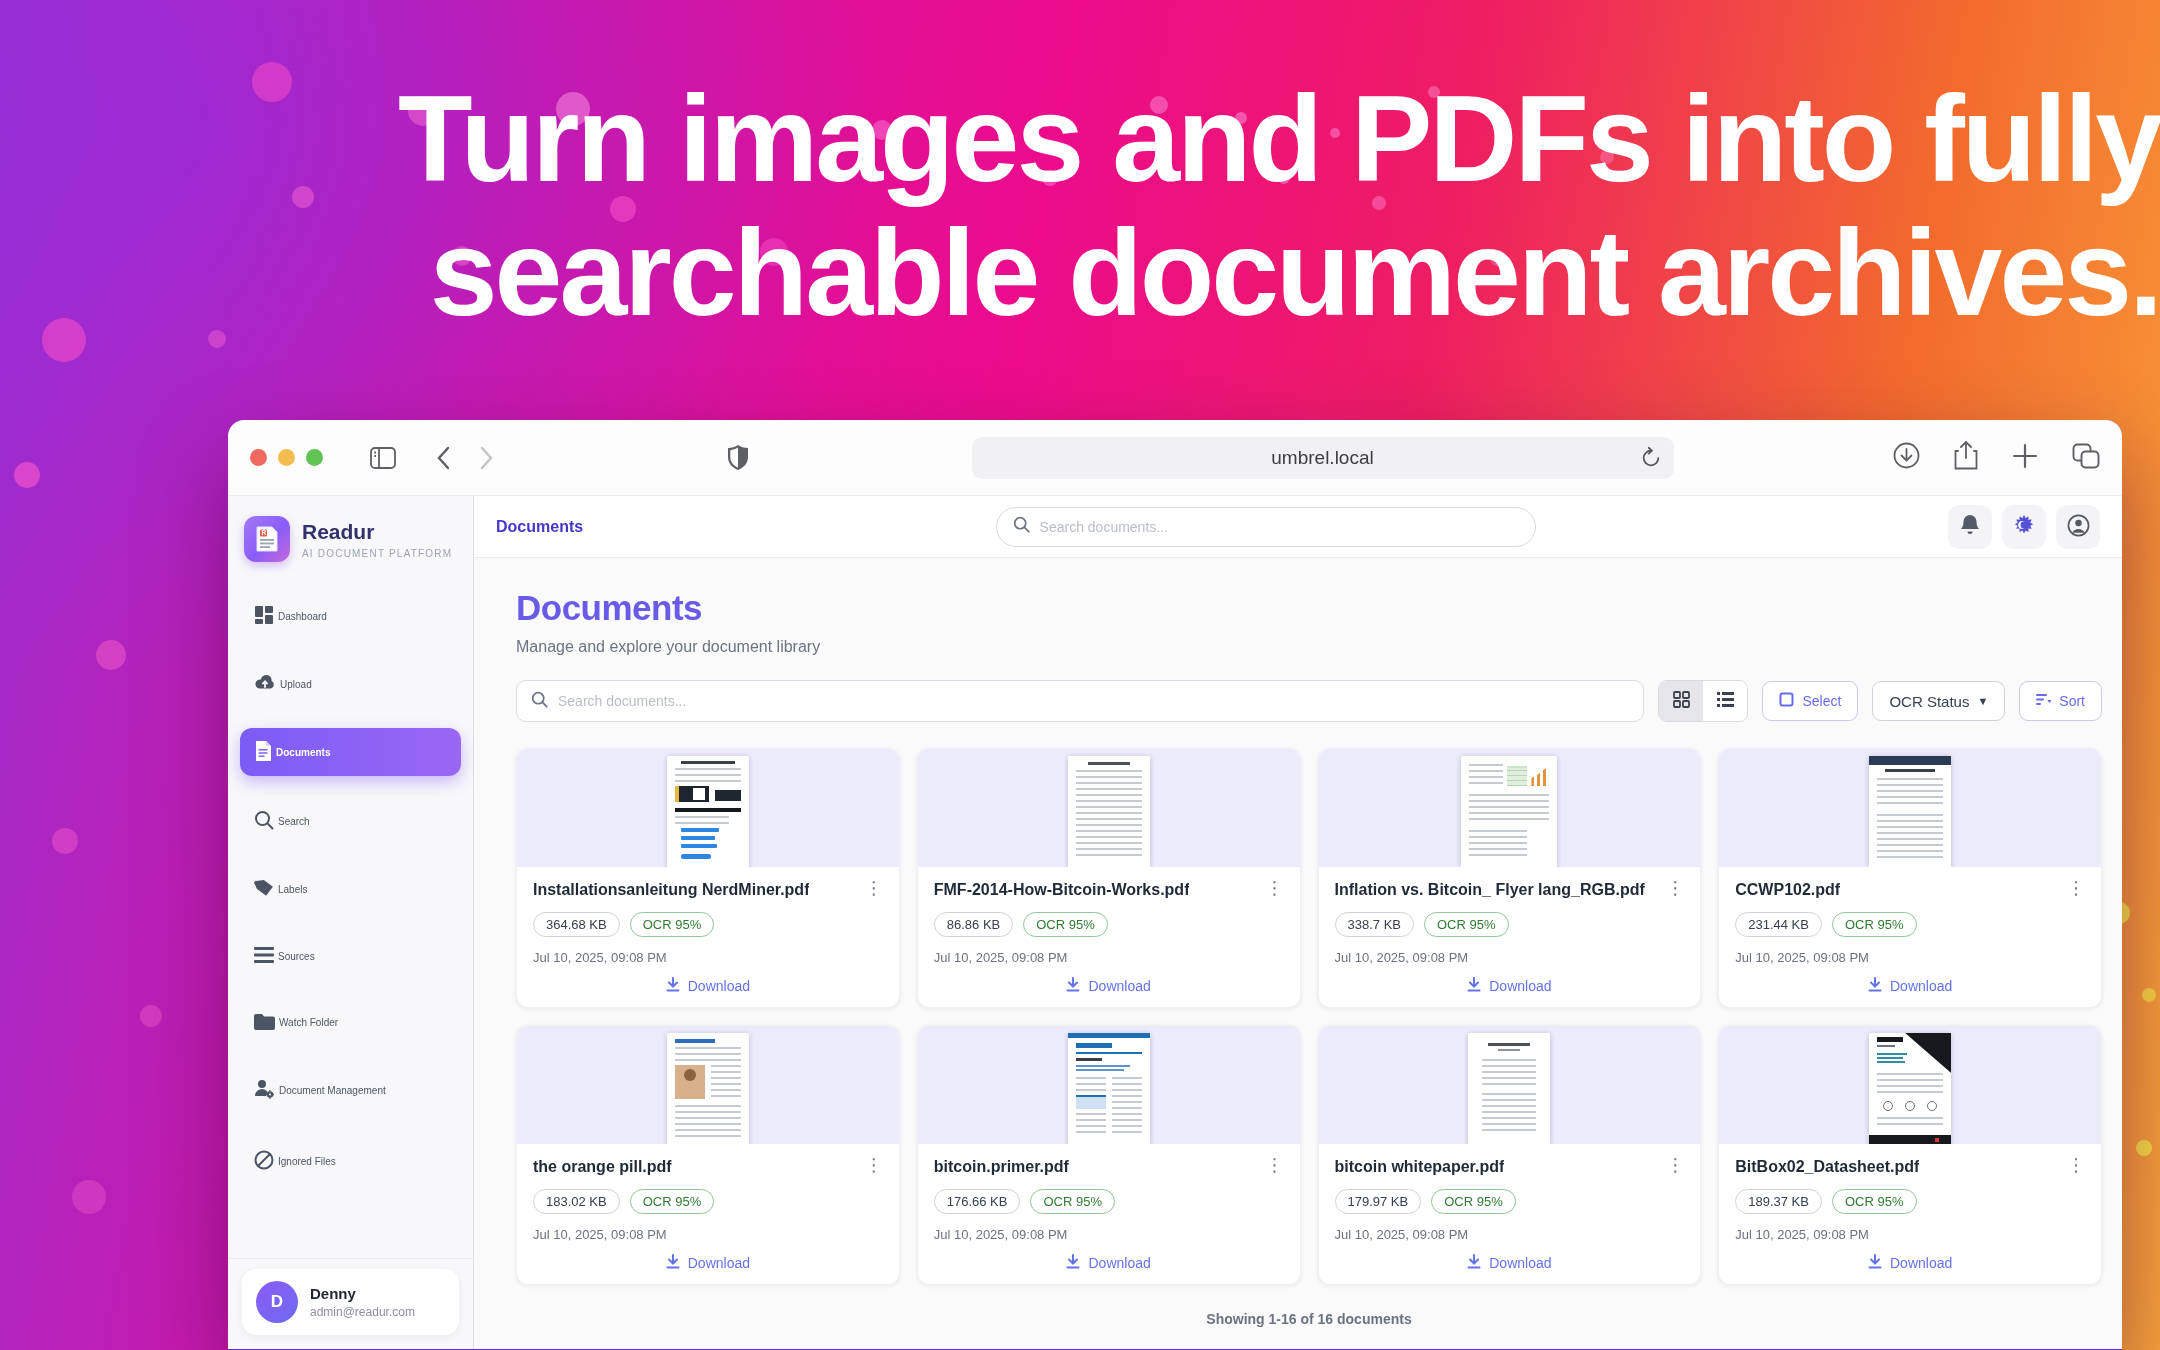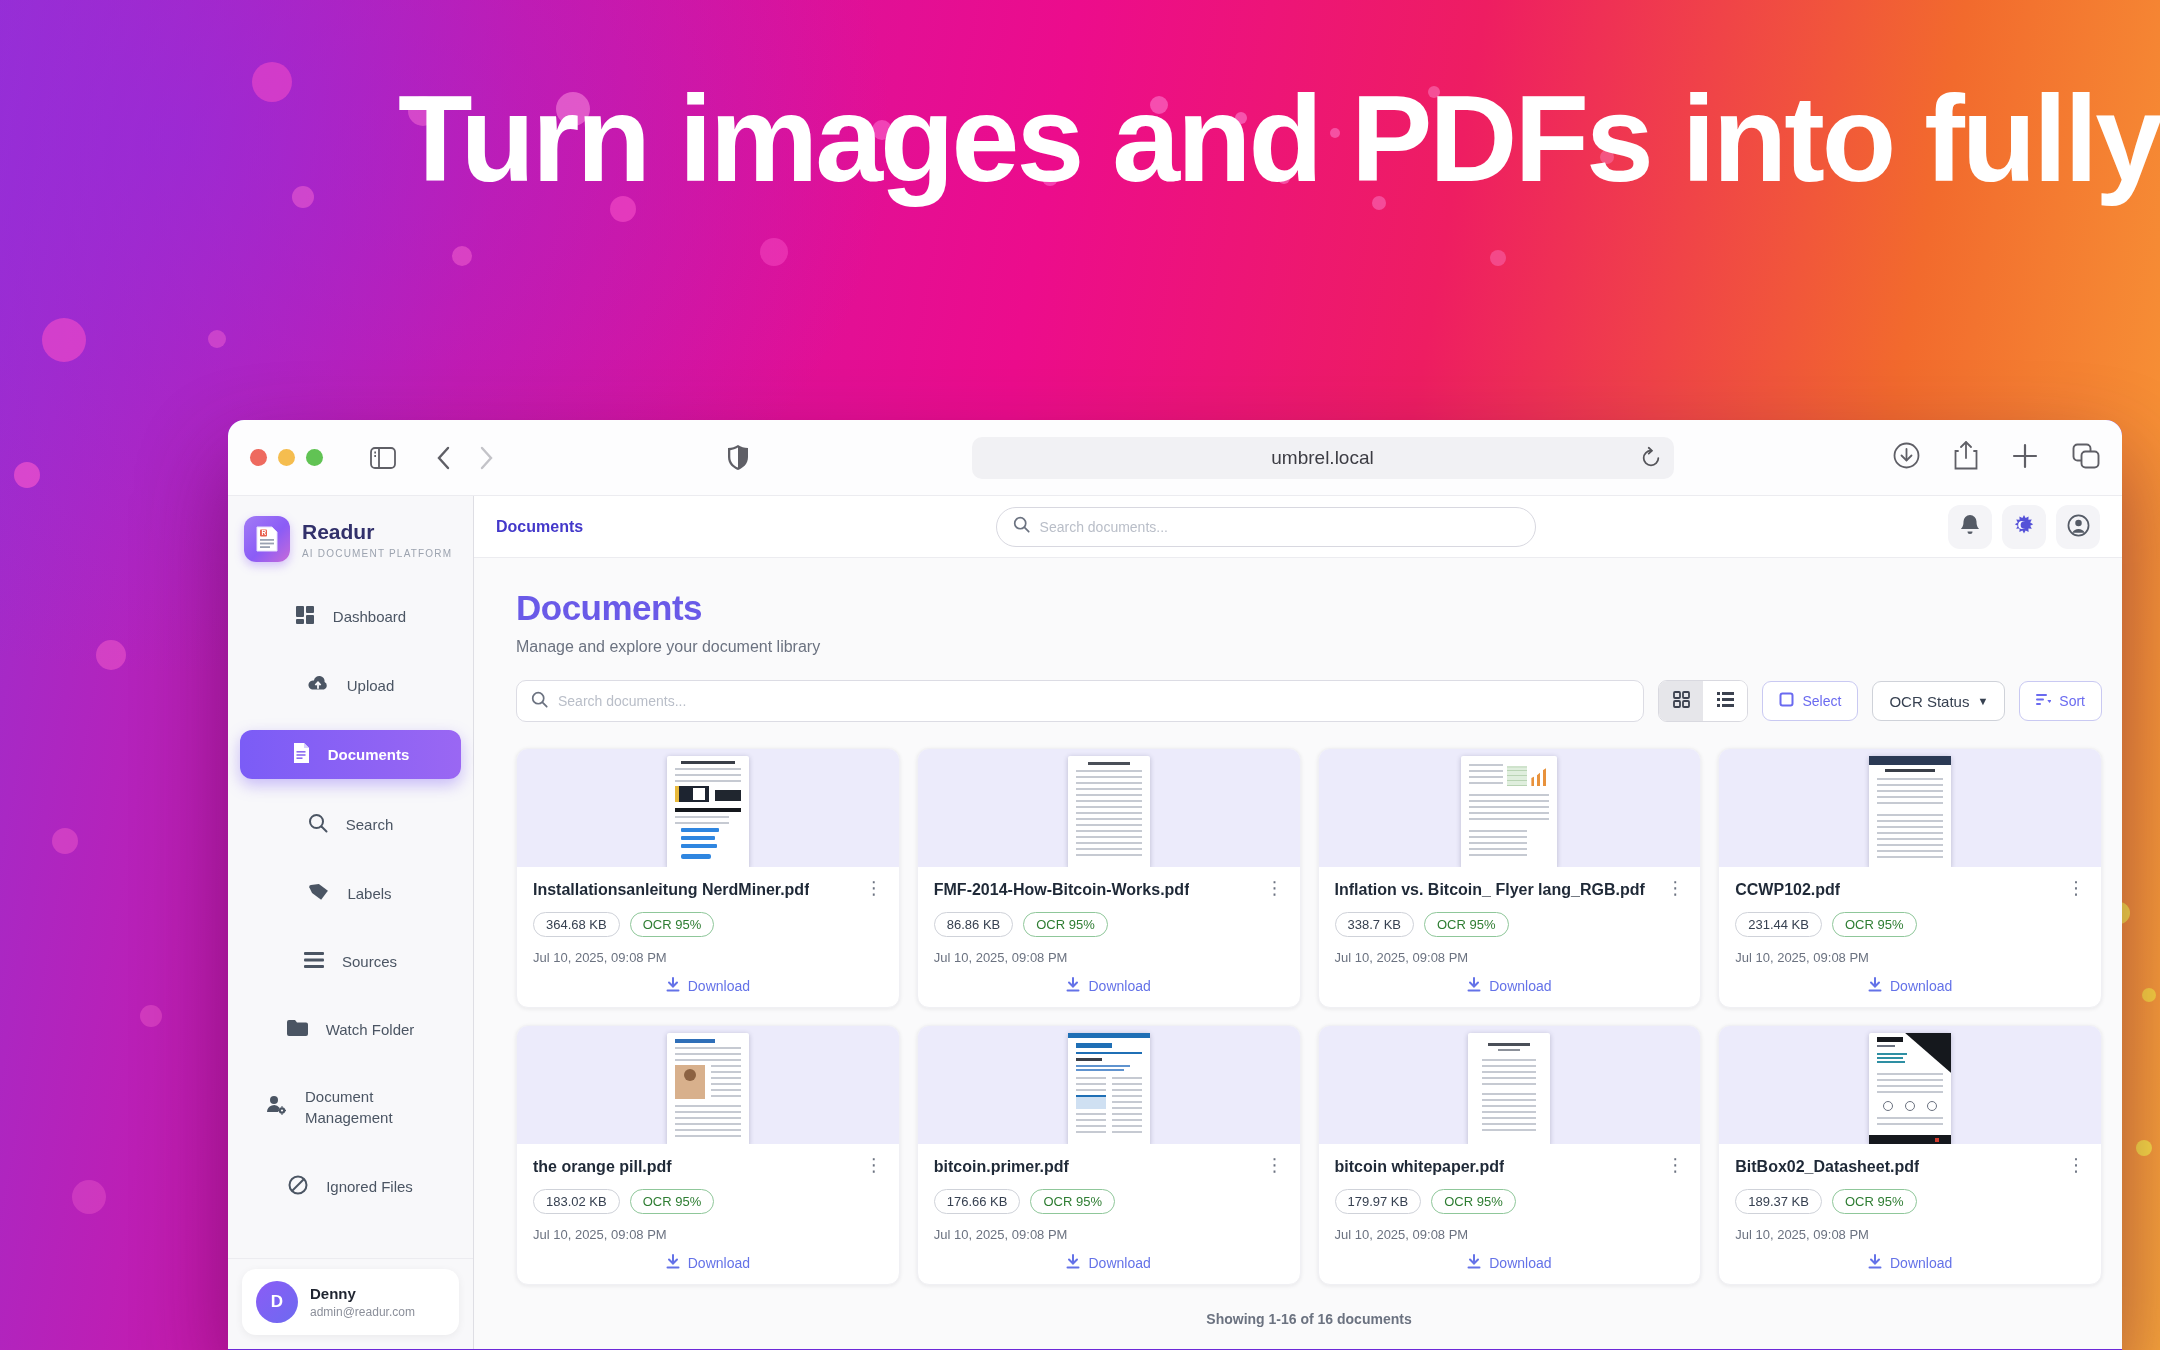--- a/index.html
+++ b/index.html
@@ -39,22 +39,22 @@
   .sidebar { width:246px; background:#f8f8fa; border-right:1px solid #dedee4;
              display:flex; flex-direction:column; }
   .brand { display:flex; align-items:center; gap:12px; padding:20px 16px 16px 16px; }
   .brand-logo { width:46px; height:46px; border-radius:12px;
                 background:linear-gradient(135deg,#a27bf5 0%, #8b5cf6 55%, #c76bd9 100%);
                 display:flex; align-items:center; justify-content:center;
                 box-shadow:0 4px 10px rgba(139,92,246,.35); }
   .brand-name { font-size:21px; font-weight:bold; color:#32316b; }
   .brand-tag { font-size:10px; color:#9ca3af; letter-spacing:1.2px; margin-top:4px; }
   .nav { flex:1; padding:14px 12px 0 12px; display:flex; flex-direction:column; }
-  .nav-item { display:flex; align-items:center; gap:18px; padding:13px 14px; border-radius:12px;
-              color:#4b5563; font-size:15px; margin-bottom:21px; cursor:pointer;justify-content:center; }
+  .nav-item { display:flex; align-items:center; gap:4px; padding:13px 14px; border-radius:12px;
+              color:#4b5563; font-size:10px; margin-bottom:21px; cursor:pointer; }
   .nav-item svg { flex:0 0 auto; }
   .nav-item.active { background:linear-gradient(90deg,#7b5cf6,#9a67f3); color:#fff;
                      box-shadow:0 6px 16px rgba(124,92,246,.4); font-weight:bold; }
   .user-card { margin:10px 14px 14px 14px; background:#fff; border-radius:14px; padding:12px 14px;
                display:flex; align-items:center; gap:12px; box-shadow:0 2px 8px rgba(0,0,0,.06); }
   .user-av { width:42px; height:42px; border-radius:50%; color:#fff; font-weight:bold; font-size:17px;
              background:linear-gradient(135deg,#8b5cf6,#6d6af0); display:flex; align-items:center; justify-content:center; }
   .user-name { font-size:15px; font-weight:bold; color:#1f2430; }
   .user-email { font-size:12px; color:#8b8f9a; margin-top:3px; }
   .side-sep { border-top:1px solid #ececf0; margin-top:4px; }
@@ -152,20 +152,21 @@
   <div class="dot" style="left:2082px;top:1066px;width:22px;height:22px;background:rgba(252,232,70,.9)"></div>
   <div class="dot" style="left:2004px;top:1204px;width:20px;height:20px;background:rgba(250,222,60,.85)"></div>
   <div class="dot" style="left:2094px;top:1242px;width:22px;height:22px;background:rgba(252,232,70,.9)"></div>
   <div class="dot" style="left:1968px;top:1316px;width:18px;height:18px;background:rgba(248,215,65,.8)"></div>
   <div class="dot" style="left:2136px;top:1140px;width:16px;height:16px;background:rgba(252,232,70,.85)"></div>
   <div class="dot" style="left:2142px;top:988px;width:14px;height:14px;background:rgba(250,225,65,.8)"></div>
 </div>
 
 <div class="hero">
   <div>Turn images and PDFs into fully</div>
+  <div>searchable document archives.</div>
 </div>
 
 <div class="window">
 
   <div class="chrome">
     <span class="tl" style="background:#ee6a5f"></span>
     <span class="tl" style="background:#f5bd4f"></span>
     <span class="tl" style="background:#61c354"></span>
     <span class="nav-ic" style="margin-left:36px">
       <svg width="26" height="22" viewBox="0 0 26 22" fill="none" stroke="currentColor" stroke-width="1.8">

